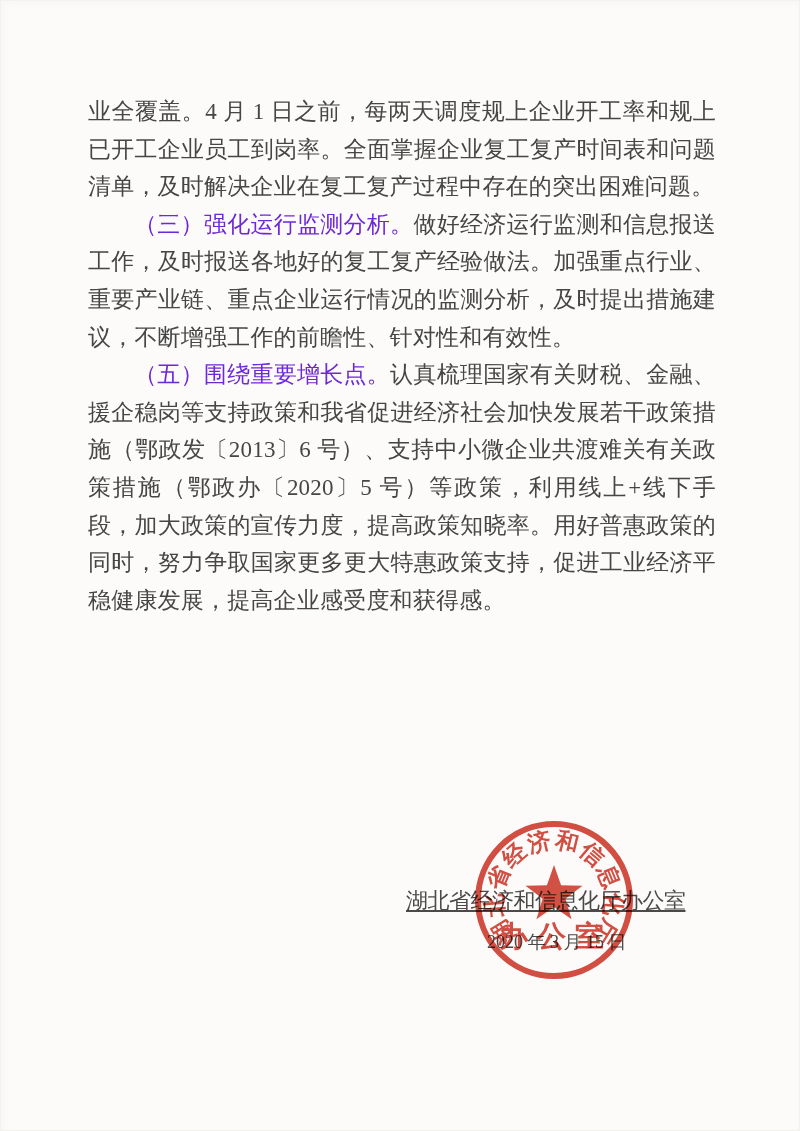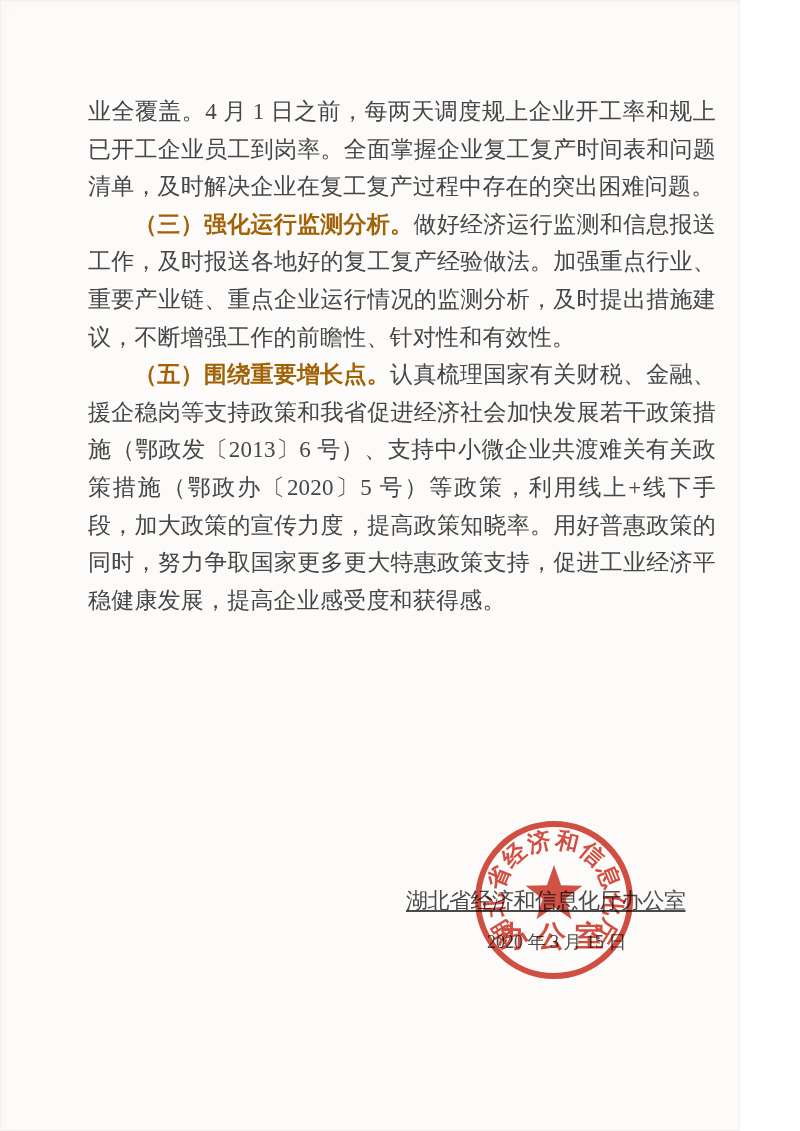--- a/index.html
+++ b/index.html
@@ -3,40 +3,40 @@
 <meta charset="utf-8">
 <style>
   html, body { margin: 0; padding: 0; }
   body {
     width: 800px; height: 1131px;
     background: #ffffff;
     font-family: "Liberation Serif", "DejaVu Serif", serif;
   }
   .page {
     position: relative;
-    width: 740px; height: 1131px;
+    width: 800px; height: 1131px;
     background: #fcfbf9;
     box-shadow: inset 0 0 0 1px #f2f1ee, inset 3px 4px 12px rgba(0,0,0,0.02);
     overflow: hidden;
   }
   .doc-body {
     position: absolute;
     left: 88px; top: 93px; width: 628px;
     font-size: 23px;
     line-height: 37.6px;
     color: #464646;
     text-align: justify;
     letter-spacing: 0.2px;
   }
   .doc-body p { margin: 0; }
   .doc-body p.indent { text-indent: 2em; }
   .para-lead {
     font-family: "Liberation Sans", "DejaVu Sans", sans-serif;
-    font-weight: 700;
-    color: #a16207;
+    font-weight: 400;
+    color: #6d28d9;
   }
   .sig-org {
     position: absolute;
     left: 406px; top: 886px;
     font-size: 22px;
     letter-spacing: -0.5px;
     color: #4a4a4a;
     white-space: nowrap;
     text-decoration: underline;
   }

